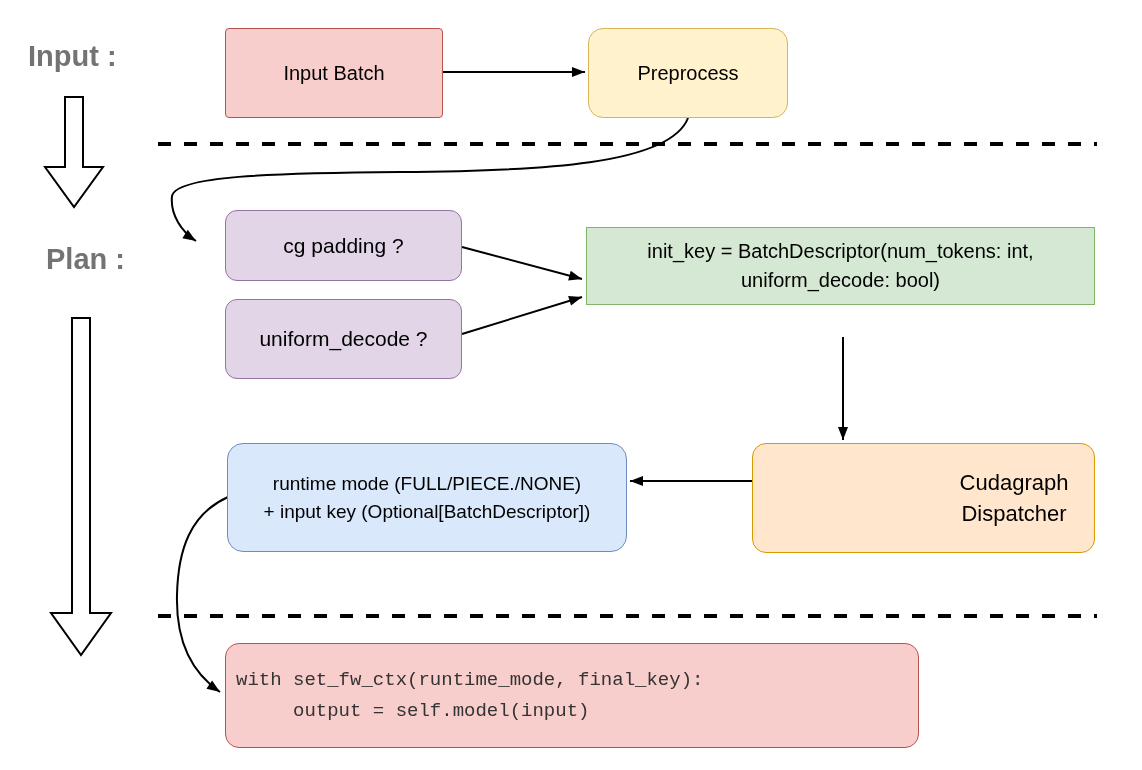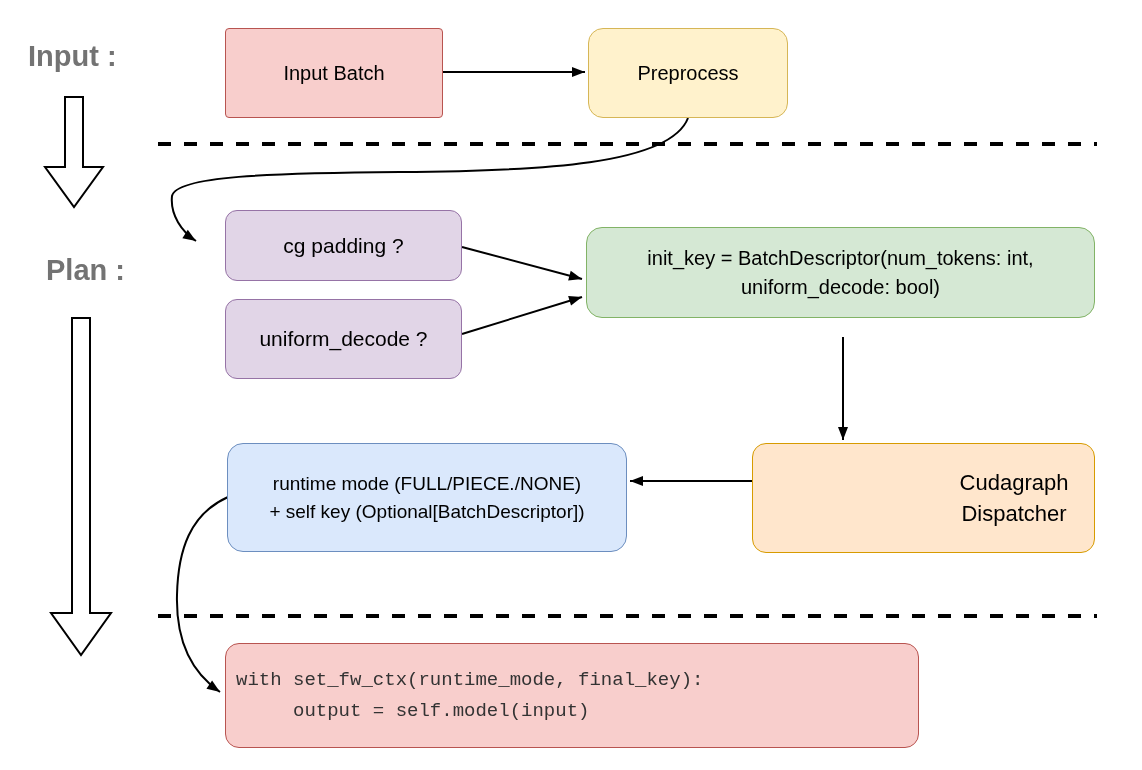--- a/index.html
+++ b/index.html
@@ -3,30 +3,30 @@
 <meta charset="utf-8">
 <style>
   html,body{margin:0;padding:0;background:#ffffff;}
   body{width:1142px;height:770px;position:relative;overflow:hidden;
        font-family:"Liberation Sans",sans-serif;color:#000;}
   .canvas{position:absolute;left:0;top:0;width:1142px;height:770px;}
   svg.layer{position:absolute;left:0;top:0;pointer-events:none;}
   .stage-label{position:absolute;font-weight:bold;font-size:29px;line-height:32px;
                white-space:pre;color:#737373;}
   .lbl-input{left:28px;top:40px;}
-  .lbl-plan{left:46px;top:254px;}
+  .lbl-plan{left:46px;top:243px;}
   .lbl-execute{left:20px;top:672px;}
   .node{position:absolute;box-sizing:border-box;border:1.6px solid #666;
         border-radius:12px;display:flex;align-items:center;justify-content:center;
         text-align:center;white-space:pre-line;font-size:20px;line-height:28px;}
   .n-input-batch{left:225px;top:28px;width:218px;height:90px;border-radius:4px;}
   .n-preprocess{left:588px;top:28px;width:200px;height:90px;border-radius:15px;text-align:right;}
   .n-cg-padding{left:225px;top:210px;width:237px;height:71px;font-size:21px;}
   .n-uniform-decode{left:225px;top:299px;width:237px;height:80px;font-size:21px;}
-  .n-init-key{left:586px;top:227px;width:509px;height:91px;font-size:20px;line-height:29px;border-radius:16px;}
+  .n-init-key{left:586px;top:227px;width:509px;height:78px;font-size:20px;line-height:29px;border-radius:0;}
   .n-runtime-mode{left:227px;top:443px;width:400px;height:109px;font-size:19px;line-height:28px;border-radius:16px;}
   .n-cudagraph{left:752px;top:443px;width:343px;height:110px;border-radius:14px;}
   .n-dispatch{left:757px;top:445px;width:176px;height:72px;font-size:19px;border-radius:12px;}
   .cudagraph-label{position:absolute;left:933px;top:443px;width:162px;height:110px;
         display:flex;align-items:center;justify-content:center;text-align:center;
         white-space:pre-line;font-size:22px;line-height:31px;}
   .n-execute-code{left:225px;top:643px;width:694px;height:105px;justify-content:flex-start;
         text-align:left;white-space:pre;font-family:"Liberation Mono",monospace;
         font-size:19px;line-height:31px;padding-left:10px;color:#333;border-radius:14px;}
   .connector{stroke:#000;stroke-width:2;fill:none;}
@@ -79,21 +79,21 @@
     <span>uniform_decode ?</span>
   </div>
 
   <div class="node n-init-key" style="background: rgb(213, 232, 212); border-color: rgb(130, 179, 102);">
     <span>init_key = BatchDescriptor(num_tokens: int,
 uniform_decode: bool)</span>
   </div>
 
   <div class="node n-runtime-mode" style="background: rgb(218, 232, 252); border-color: rgb(108, 142, 191);">
     <span>runtime mode (FULL/PIECE./NONE)
-+ self key (Optional[BatchDescriptor])</span>
++ input key (Optional[BatchDescriptor])</span>
   </div>
 
   <div class="node n-cudagraph" style="background: rgb(255, 230, 204); border-color: rgb(215, 155, 0);"></div>
   <div class="cudagraph-label">Cudagraph
 Dispatcher</div>
 
 
   <div class="node n-execute-code" style="background: rgb(248, 206, 204); border-color: rgb(184, 84, 80);">
     <span>with set_fw_ctx(runtime_mode, final_key):
      output = self.model(input)</span>

